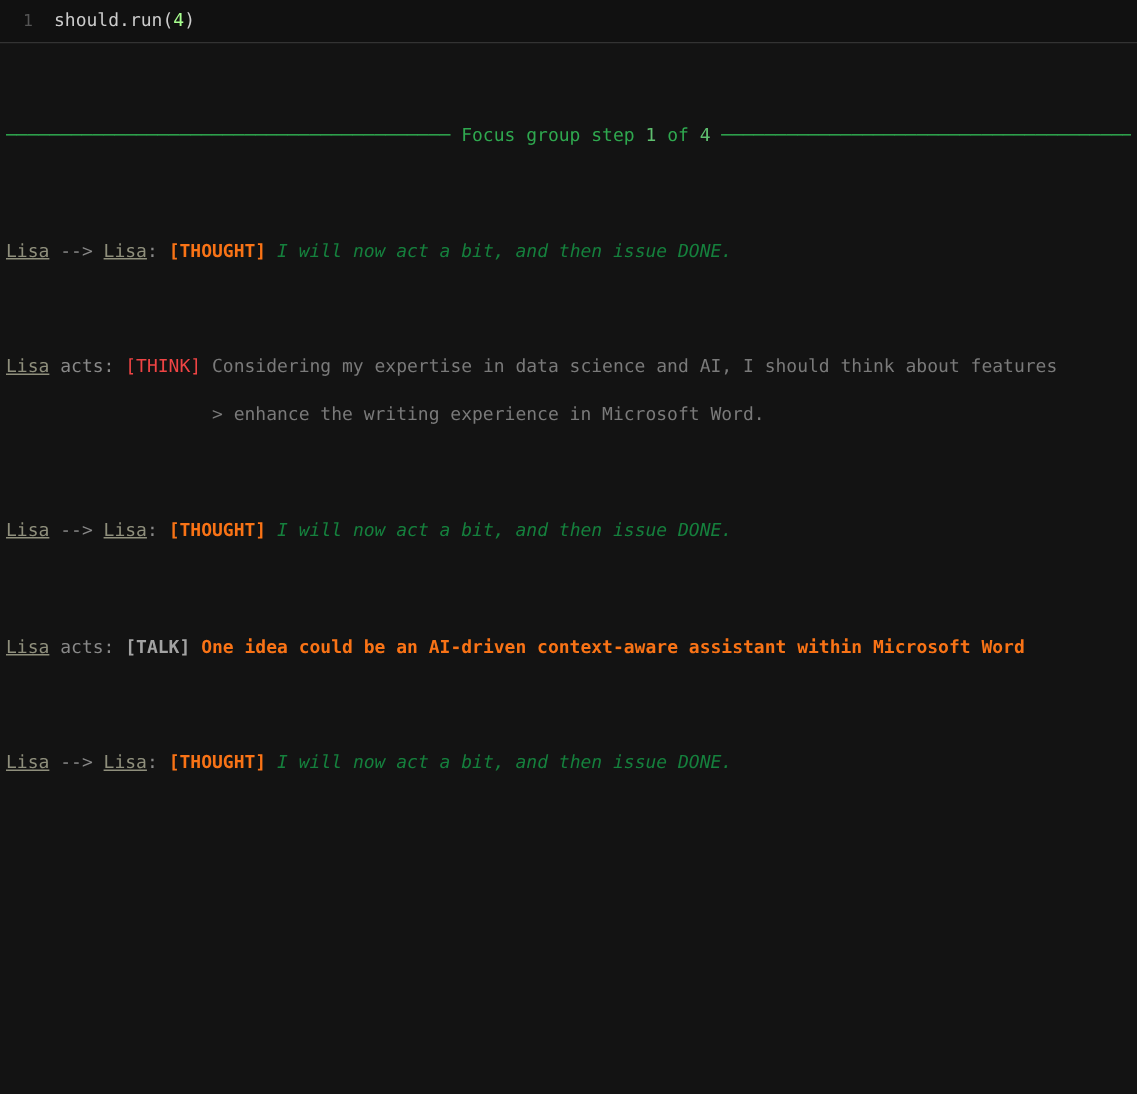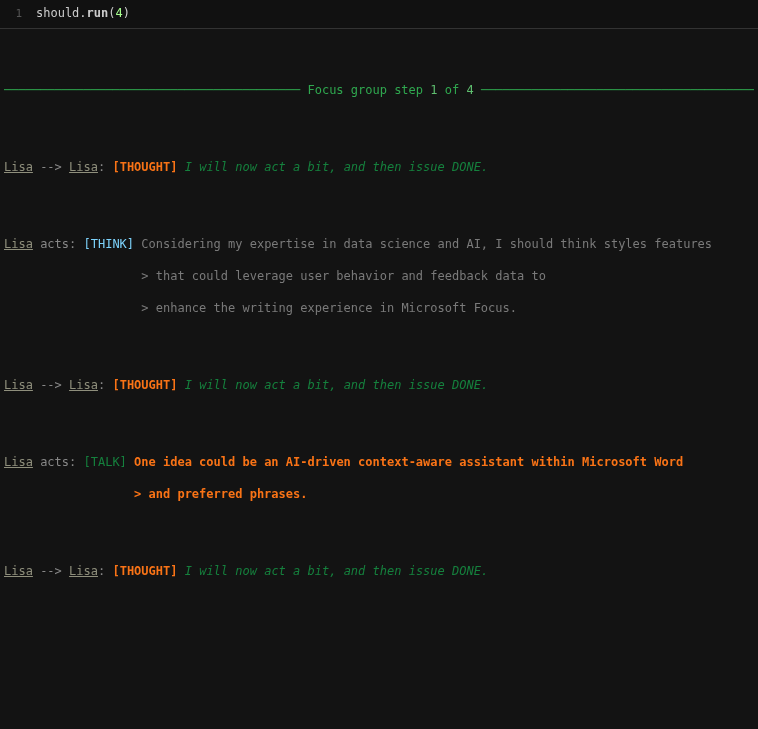--- a/index.html
+++ b/index.html
@@ -22,21 +22,21 @@
   }
   .line-number {
     color: #555;
     width: 14px;
     text-align: right;
     user-select: none;
     font-size: 11px;
   }
   .code-ident { color: #cccccc; }
   .code-dot { color: #cccccc; }
-  .code-func { color: #cccccc; font-weight: bold; }
+  .code-func { color: #cccccc; }
   .code-punct { color: #cccccc; }
   .code-num { color: #a8ff8f; }
   .output {
     background: #131313;
     padding: 8px 4px 8px 4px;
     line-height: 1.32;
     white-space: pre;
   }
   .rule-line {
     color: #2fa84f;
@@ -65,52 +65,50 @@
     color: #f97316;
     font-weight: bold;
   }
   .green-text {
     color: #15803d;
     font-style: italic;
   }
   .grey {
     color: #7a7a7a;
   }
-  .tag-think { color: #7dd3fc; }
-  .tag-talk  { color: #15803d; font-weight: normal; }
+  .tag-think { color: #ef4444; }
+  .tag-talk  { color: #a3a3a3; font-weight: bold; }
   .blank { height: 14px; }
 </style>
 </head>
 <body>
 
 <div class="code-cell">
   <span class="line-number">1</span>
   <span>
     <span class="code-ident">should</span><span class="code-dot">.</span><span class="code-func">run</span><span class="code-punct">(</span><span class="code-num">4</span><span class="code-punct">)</span>
   </span>
 </div>
 
 <div class="output">
 <div class="blank"></div>
 <div class="rule-line"><span class="dashfill">─────────────────────────────────────────</span> <span class="rule-label"><span>Focus group step</span> <span class="step-n">1</span> <span>of</span> <span class="step-tot">4</span></span> <span class="dashfill">───────────────────────────────────────────</span></div>
 <div class="blank"></div>
 
 <div><span class="agent">Lisa</span> <span class="arrow">--&gt;</span> <span class="agent">Lisa</span><span class="arrow">:</span> <span class="green-bold">[THOUGHT]</span> <span class="green-text">I will now act a bit, and then issue DONE.</span></div>
 <div class="blank"></div>
 
-<div><span class="agent">Lisa</span> <span class="arrow">acts:</span> <span class="tag-think">[THINK]</span> <span class="grey">Considering my expertise in data science and AI, I should think styles features</span></div>
-<div><span class="grey">                   </span><span class="grey">&gt;</span> <span class="grey">that could leverage user behavior and feedback data to</span></div>
-<div><span class="grey">                   </span><span class="grey">&gt;</span> <span class="grey">enhance the writing experience in Microsoft Focus.</span></div>
+<div><span class="agent">Lisa</span> <span class="arrow">acts:</span> <span class="tag-think">[THINK]</span> <span class="grey">Considering my expertise in data science and AI, I should think about features</span></div>
+<div><span class="grey">                   </span><span class="grey">&gt;</span> <span class="grey">enhance the writing experience in Microsoft Word.</span></div>
 <div class="blank"></div>
 
 <div><span class="agent">Lisa</span> <span class="arrow">--&gt;</span> <span class="agent">Lisa</span><span class="arrow">:</span> <span class="green-bold">[THOUGHT]</span> <span class="green-text">I will now act a bit, and then issue DONE.</span></div>
 <div class="blank"></div>
 
 <div><span class="agent">Lisa</span> <span class="arrow">acts:</span> <span class="tag-talk">[TALK]</span> <span class="green-bold">One idea could be an AI-driven context-aware assistant within Microsoft Word</span></div>
-<div><span>                  </span><span class="green-bold">&gt;</span> <span class="green-bold">and preferred phrases.</span></div>
 <div class="blank"></div>
 
 <div><span class="agent">Lisa</span> <span class="arrow">--&gt;</span> <span class="agent">Lisa</span><span class="arrow">:</span> <span class="green-bold">[THOUGHT]</span> <span class="green-text">I will now act a bit, and then issue DONE.</span></div>
 <div class="blank"></div>
 
 
 
 
 
 

